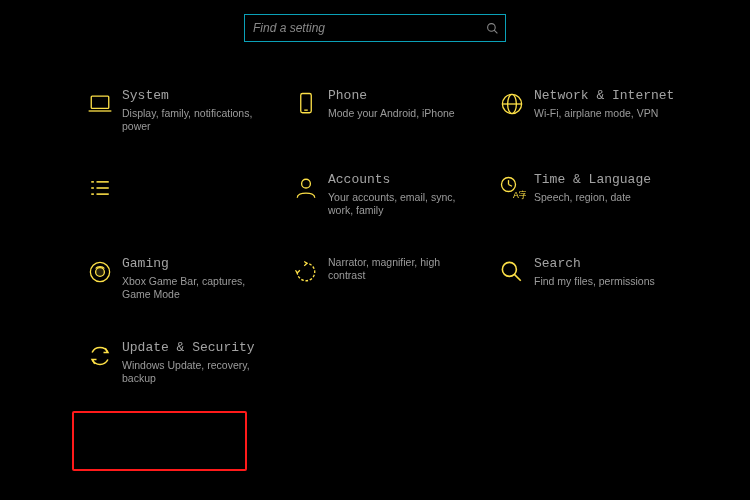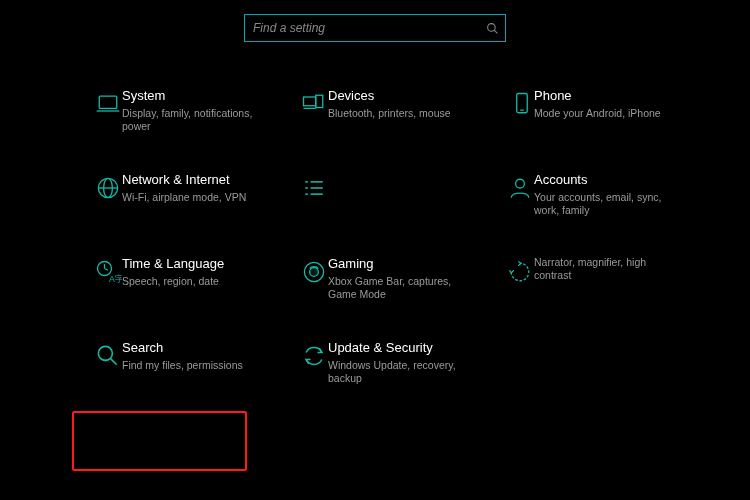--- a/index.html
+++ b/index.html
@@ -55,34 +55,35 @@
       display: flex;
       align-items: flex-start;
       padding-top: 6px;
       cursor: pointer;
     }
     .tile-icon {
       width: 44px;
       height: 32px;
       display: flex;
       align-items: center;
-      justify-content: flex-end;
-      color: #14b8a6;
+      justify-content: center;
+      color: #fde047;
       flex-shrink: 0;
     }
     .tile-icon svg { display: block; }
     .tile-text {
       padding-right: 18px;
     }
     .tile-title {
-      color: #ffffff;
+      color: #a3a3a3;
       font-size: 13px;
       font-weight: 400;
       line-height: 16px;
       margin-bottom: 3px;
+      font-family: Liberation Mono, monospace;
     }
     .tile-desc {
       color: #9b9b9b;
       font-size: 10.5px;
       line-height: 13px;
       max-width: 150px;
     }
     .highlight-box {
       position: absolute;
       top: 411px;
@@ -115,33 +116,20 @@
         <rect x="6" y="7" width="20" height="14" rx="1"></rect>
           <line x1="3" y1="24" x2="29" y2="24"></line>
       </svg>
     </span>
     <div class="tile-text">
       <div class="tile-title">System</div>
       <div class="tile-desc">Display, family, notifications, power</div>
     </div>
   </div>
 
-  <div class="tile">
-    <span class="tile-icon">
-      <svg width="28" height="28" viewBox="0 0 32 32" fill="none" stroke="currentColor" stroke-width="1.5">
-        <rect x="4" y="8" width="14" height="10"></rect>
-          <rect x="18" y="6" width="8" height="14"></rect>
-        <line x1="4" y1="21" x2="18" y2="21"></line>
-      </svg>
-    </span>
-    <div class="tile-text">
-      <div class="tile-title">Devices</div>
-      <div class="tile-desc">Bluetooth, printers, mouse</div>
-    </div>
-  </div>
 
   <div class="tile">
     <span class="tile-icon">
       <svg width="24" height="28" viewBox="0 0 24 32" fill="none" stroke="currentColor" stroke-width="1.5">
         <rect x="6" y="4" width="12" height="22" rx="2"></rect>
           <line x1="10" y1="23" x2="14" y2="23"></line>
       </svg>
     </span>
     <div class="tile-text">
       <div class="tile-title">Phone</div>

